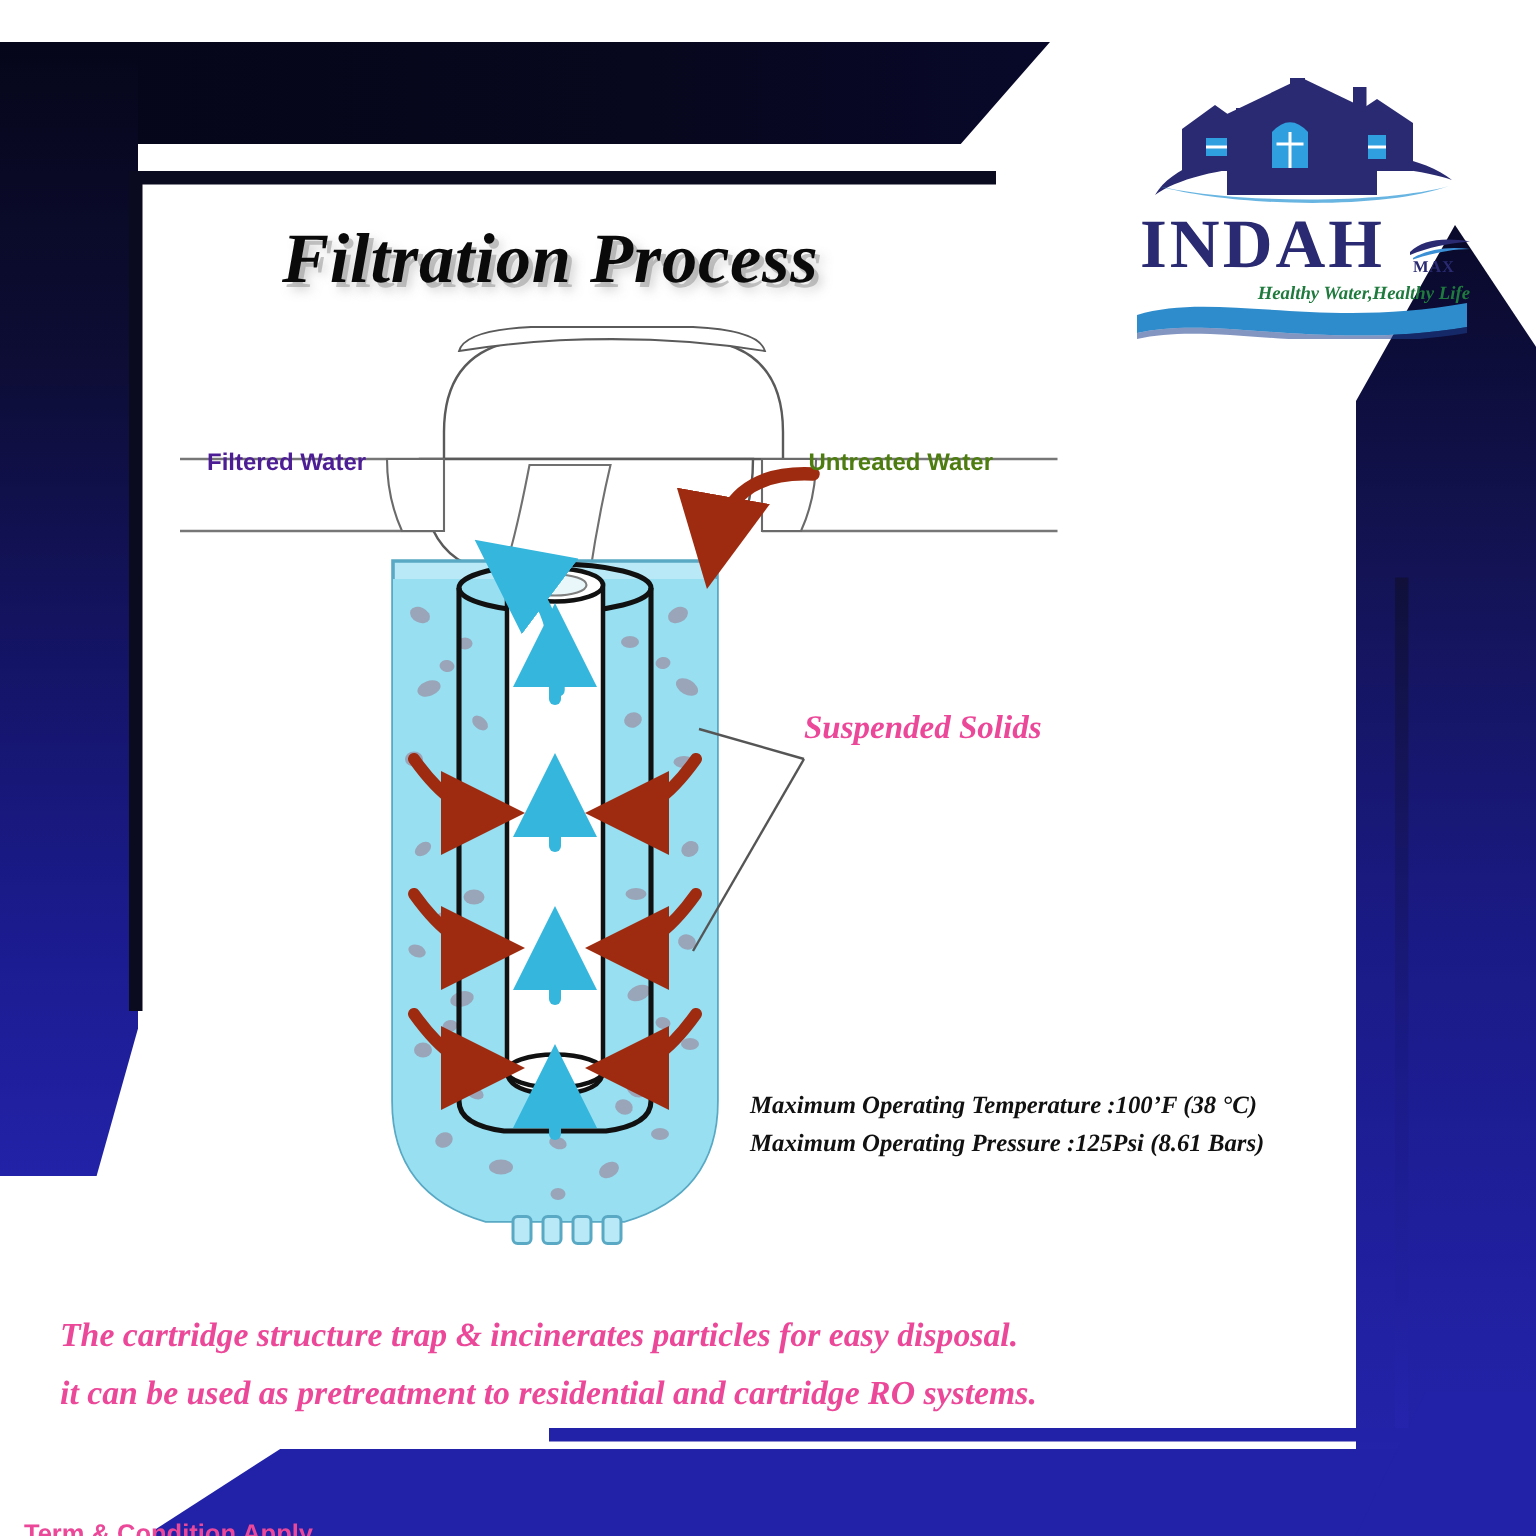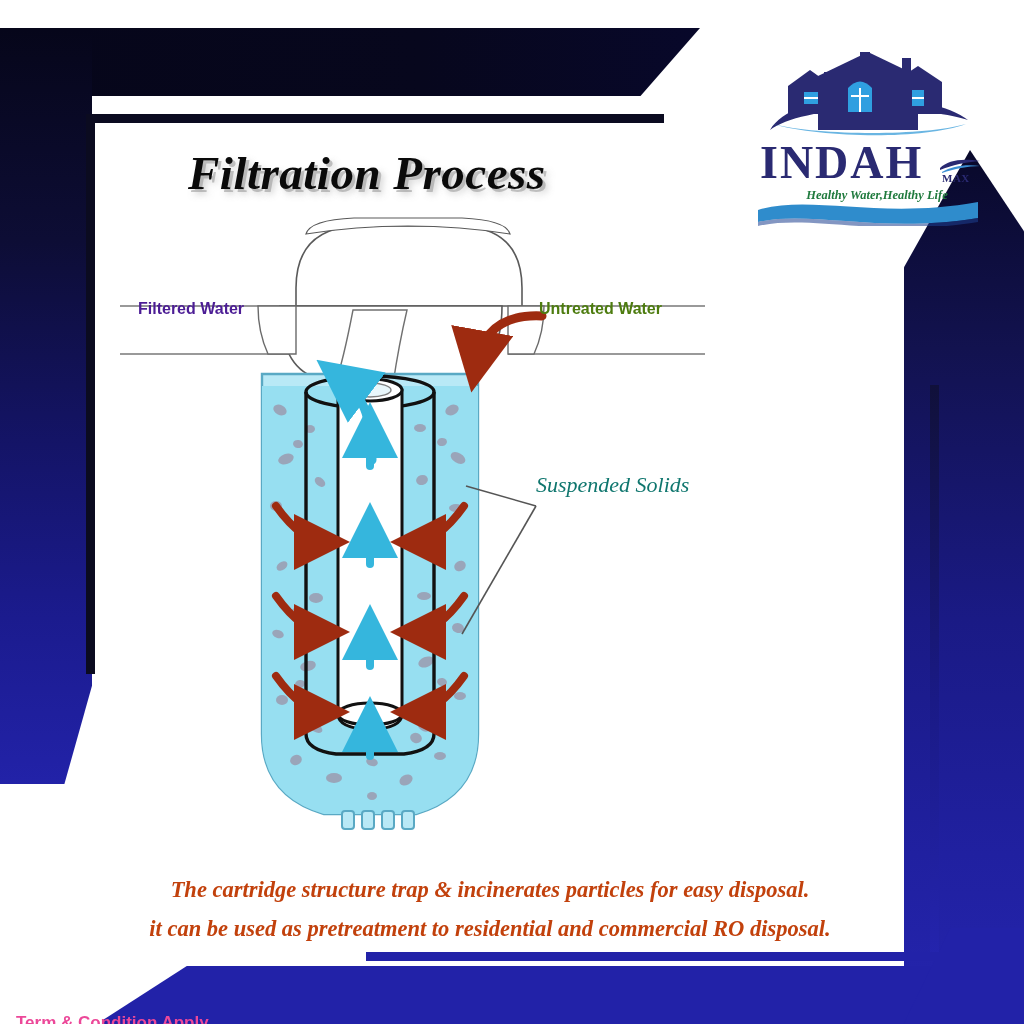--- a/index.html
+++ b/index.html
@@ -54,54 +54,54 @@
     position:absolute;left:8px;top:88px;width:186px;text-align:left;
     font-family:"Liberation Serif",serif;font-weight:bold;font-size:46px;
     color:#2a2a72;letter-spacing:2px;line-height:1;
   }
   #logo-max{
     position:absolute;left:190px;top:120px;
     font-family:Liberation Serif, serif;font-weight:bold;font-size:11px;
     color:#2a2a72;letter-spacing:.5px;
   }
   #logo-tagline{
-    position:absolute;left:35px;top:136px;width:180px;text-align:center;
+    position:absolute;left:48px;top:136px;width:180px;text-align:right;
     font-family:"Liberation Serif",serif;font-style:italic;font-weight:bold;font-size:12.5px;
     color:#1f7a3d;white-space:nowrap;
   }
 
   
   #label-filtered{
     position:absolute;left:138px;top:272px;
     font-family:"Liberation Sans",sans-serif;font-weight:bold;font-size:16px;
     color:#4c1d95;white-space:nowrap;
   }
   #label-untreated{
     position:absolute;left:539px;top:272px;
     font-family:"Liberation Sans",sans-serif;font-weight:bold;font-size:16px;
     color:#4d7c0f;white-space:nowrap;
   }
   #label-solids{
     position:absolute;left:536px;top:443px;
-    font-family:"Liberation Serif",serif;font-style:italic;font-weight:normal;font-size:22px;
-    color:#0f766e;line-height:1.28;white-space:nowrap;
+    font-family:"Liberation Serif",serif;font-style:italic;font-weight:bold;font-size:22px;
+    color:#ec4899;line-height:1.28;white-space:nowrap;
   }
 
   
   #specs{
     position:absolute;left:500px;top:696px;
     font-family:"Liberation Serif",serif;font-style:italic;font-weight:bold;font-size:16.5px;
     color:#111;line-height:1.52;white-space:nowrap;
   }
 
   
   #caption{
-    position:absolute;left:40px;top:842px;width:900px;text-align:center;
+    position:absolute;left:40px;top:842px;width:900px;text-align:left;
     font-family:"Liberation Serif",serif;font-style:italic;font-weight:bold;font-size:22.5px;
-    color:#c2410c;line-height:1.75;
+    color:#ec4899;line-height:1.75;
   }
   #caption div{white-space:nowrap;}
 
   #terms{
     position:absolute;left:16px;top:985px;
     font-family:"Liberation Sans",sans-serif;font-weight:bold;font-size:17px;
     color:#ec4899;white-space:nowrap;
   }
 
   #diagram{position:absolute;left:110px;top:186px;width:610px;height:630px;}
@@ -276,20 +276,24 @@
       <path d="M426 292 L352 420"></path>
     </g>
   </svg>
 
   <div id="label-filtered">Filtered Water</div>
   <div id="label-untreated">Untreated Water</div>
   <div id="label-solids">
     <div>Suspended Solids</div>
   </div>
 
+  <div id="specs">
+    <div>Maximum Operating Temperature :100’F (38 °C)</div>
+    <div>Maximum Operating Pressure :125Psi (8.61 Bars)</div>
+  </div>
 
   <div id="caption">
     <div>The cartridge structure trap &amp; incinerates particles for easy disposal.</div>
-    <div>it can be used as pretreatment to residential and commercial RO disposal.</div>
+    <div>it can be used as pretreatment to residential and cartridge RO systems.</div>
   </div>
 
   <div id="terms">Term &amp; Condition Apply</div>
 </div>
 
 </body></html>

